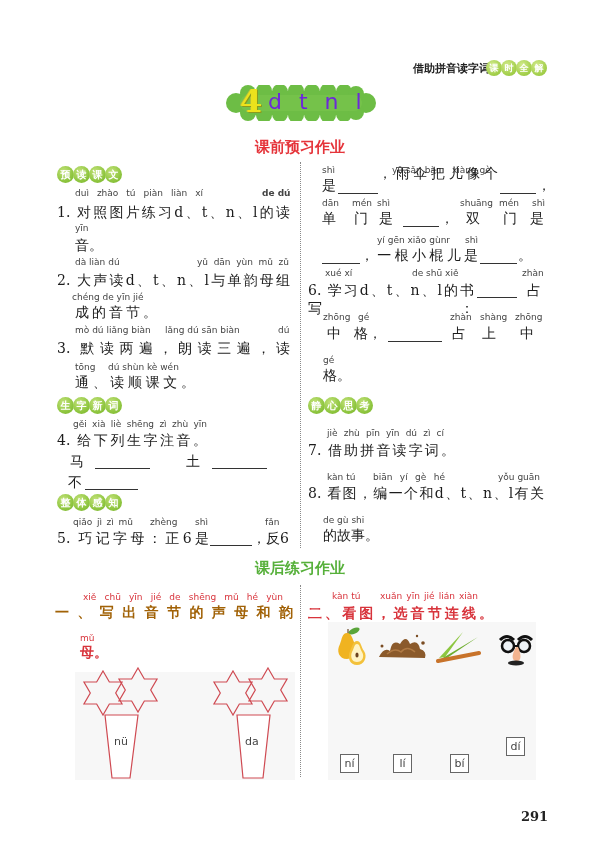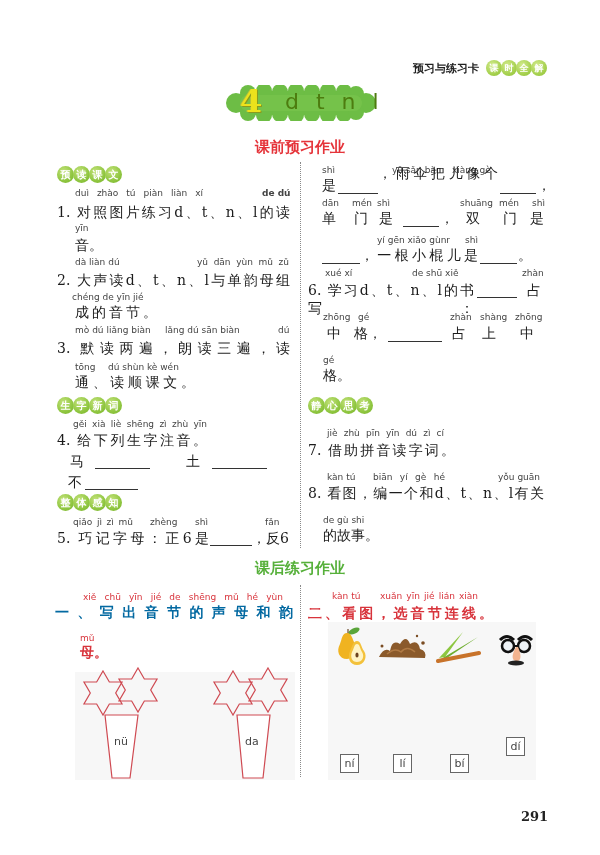--- a/index.html
+++ b/index.html
@@ -21,21 +21,21 @@
     color:#fff;font:bold 9px "DejaVu Sans",sans-serif;display:flex;align-items:center;justify-content:center;}
   .divider{position:absolute;width:0;border-left:1px dotted #8a8a8a;}
   .panel{position:absolute;background:#f7f7f7;}
   .optbox{position:absolute;width:17px;height:17px;border:1px solid #666;background:#fff;
     font:11px "DejaVu Sans",sans-serif;color:#444;display:flex;align-items:center;justify-content:center;}
   .heading{position:absolute;left:0;width:600px;text-align:center;font:bold 15px "DejaVu Sans",sans-serif;}
 </style>
 </head>
 <body>
 
-<div class="abs" style="left:413px;top:61px;font:bold 11px 'DejaVu Sans',sans-serif;color:#222;">预习与练习卡</div>
+<div class="abs" style="left:413px;top:61px;font:bold 11px 'DejaVu Sans',sans-serif;color:#222;">借助拼音读字词</div>
 <div class="hbadge" style="left:486px;top:60px;">
   <span>课</span>
   <span>时</span>
   <span>全</span>
   <span>解</span>
 </div>
 
 <svg class="abs" style="left:226px;top:85px;" width="150" height="36" viewBox="0 0 150 36">
   <g fill="#6dbd45">
     <rect x="10" y="6" width="130" height="24" rx="12"></rect>
@@ -54,21 +54,21 @@
       <circle cx="54" cy="29" r="8"></circle>
       <circle cx="70" cy="30" r="8"></circle>
     <circle cx="86" cy="29" r="8"></circle>
       <circle cx="102" cy="30" r="8"></circle>
       <circle cx="118" cy="29" r="8"></circle>
       <circle cx="130" cy="27" r="8"></circle>
   </g>
   <rect x="14" y="10" width="122" height="16" rx="8" fill="#7dc850" opacity="0.5"></rect>
 </svg>
 <div class="abs" style="left:240px;top:82px;font:bold 32px 'DejaVu Serif',serif;color:#ece21c;text-shadow:1px 1px 0 #8a9a1e,-1px 0 0 #b6c23a;">4</div>
-<div class="abs" style="left:285px;top:89px;font:22px 'DejaVu Sans',sans-serif;color:#4d7c0f;letter-spacing:5px;white-space:pre;">d t n l</div>
+<div class="abs" style="left:268px;top:89px;font:22px 'DejaVu Sans',sans-serif;color:#6d28d9;letter-spacing:5px;white-space:pre;">d t n l</div>
 
 <div class="heading" style="top:138px;color:#e5343a;">课前预习作业</div>
 
 <div class="divider" style="left:300px;top:162px;height:386px;"></div>
 
 <div class="badge" style="left:57px;top:166px;">
   <span>预</span>
   <span>读</span>
   <span>课</span>
   <span>文</span>
@@ -195,21 +195,21 @@
 <div class="hz" style="left:323px;top:526px;">的故事。</div>
 
 <div class="heading" style="top:559px;color:#56b03a;">课后练习作业</div>
 
 <div class="panel" style="left:75px;top:672px;width:220px;height:108px;"></div>
 <div class="panel" style="left:328px;top:622px;width:208px;height:158px;"></div>
 
 <div class="divider" style="left:300px;top:585px;height:192px;"></div>
 
 <div class="py jl red" style="left:83px;top:591px;width:200px;color:#d8343c;">xiě chū yīn jié de shēng mǔ hé yùn</div>
-<div class="hz jl red bold" style="left:55px;top:603px;width:238px;color:#0369a1;">一、写出音节的声母和韵</div>
+<div class="hz jl red bold" style="left:55px;top:603px;width:238px;color:#a16207;">一、写出音节的声母和韵</div>
 <div class="py red" style="left:80px;top:632px;color:#d8343c;">mǔ</div>
 <div class="hz red bold" style="left:80px;top:643px;color:#d8343c;">母。</div>
 
 <svg class="abs" style="left:60px;top:660px;" width="240" height="125" viewBox="0 0 240 125">
   <g fill="none" stroke="#cf4a52" stroke-width="1.2" stroke-linejoin="miter">
     <polygon points="43,11 49.35,22 62.05,22 55.7,33 62.05,44 49.35,44 43,55 36.65,44 23.95,44 30.3,33 23.95,22 36.65,22"></polygon>
     <polygon points="78,8 84.35,19 97.05,19 90.7,30 97.05,41 84.35,41 78,52 71.65,41 58.95,41 65.3,30 58.95,19 71.65,19"></polygon>
     <polygon points="45,55 78,55 70,118 52,118" fill="#fff"></polygon>
     <polygon points="173,11 179.35,22 192.05,22 185.7,33 192.05,44 179.35,44 173,55 166.65,44 153.95,44 160.3,33 153.95,22 166.65,22"></polygon>
     <polygon points="208,8 214.35,19 227.05,19 220.7,30 227.05,41 214.35,41 208,52 201.65,41 188.95,41 195.3,30 188.95,19 201.65,19"></polygon>

